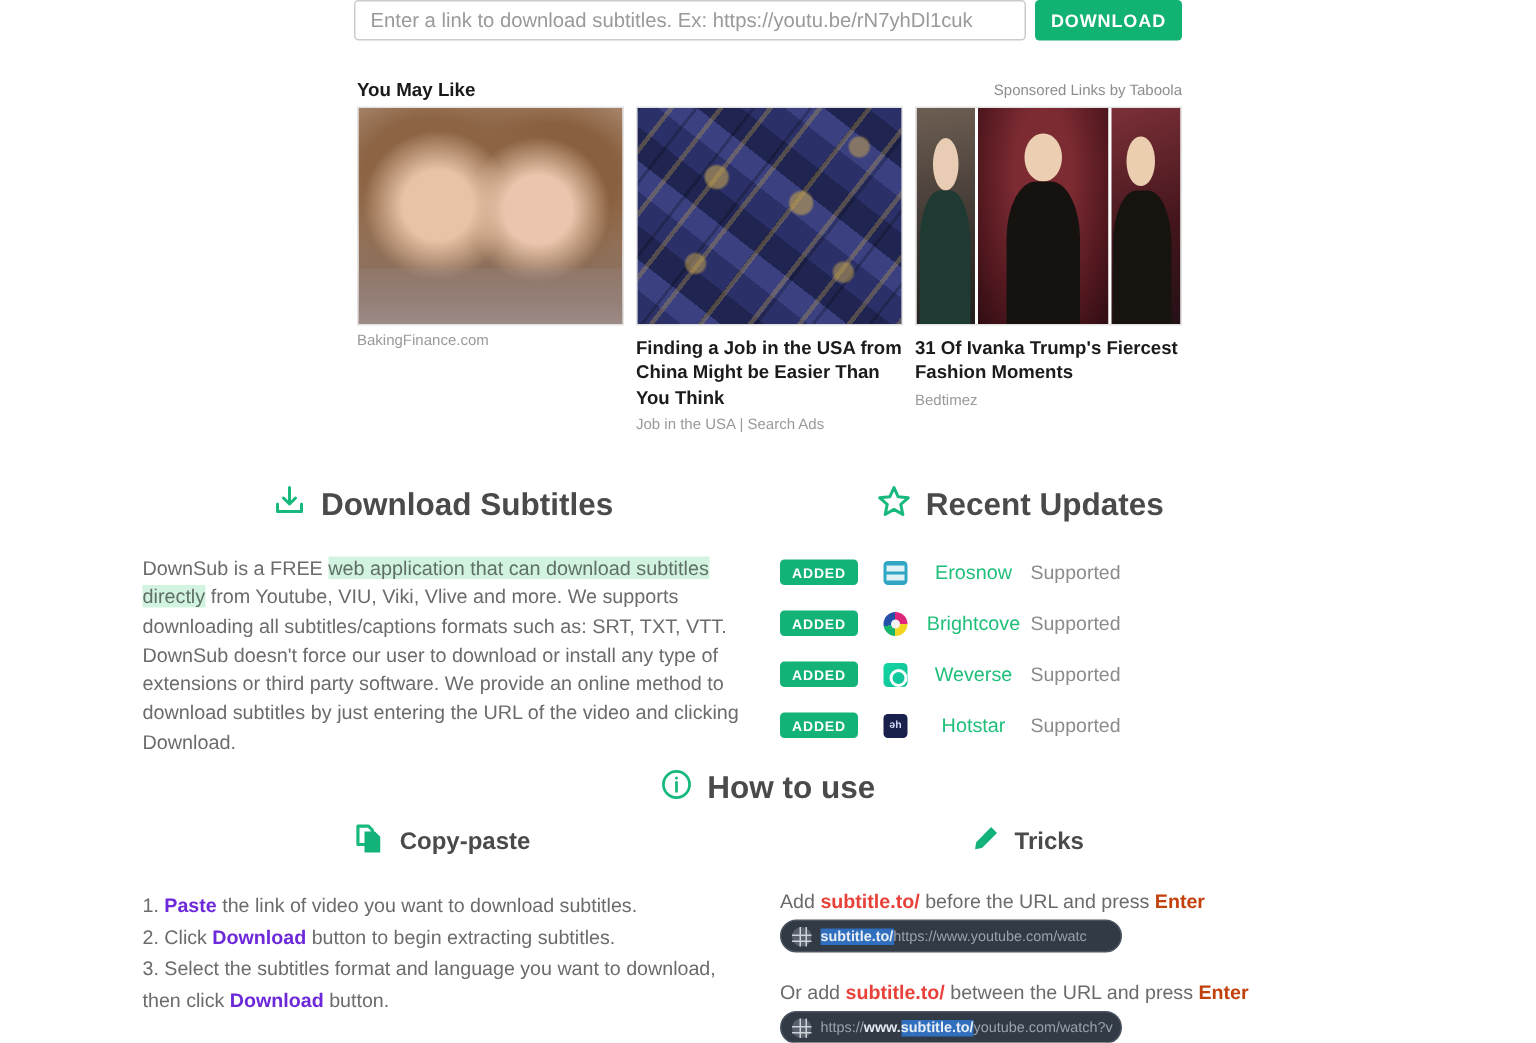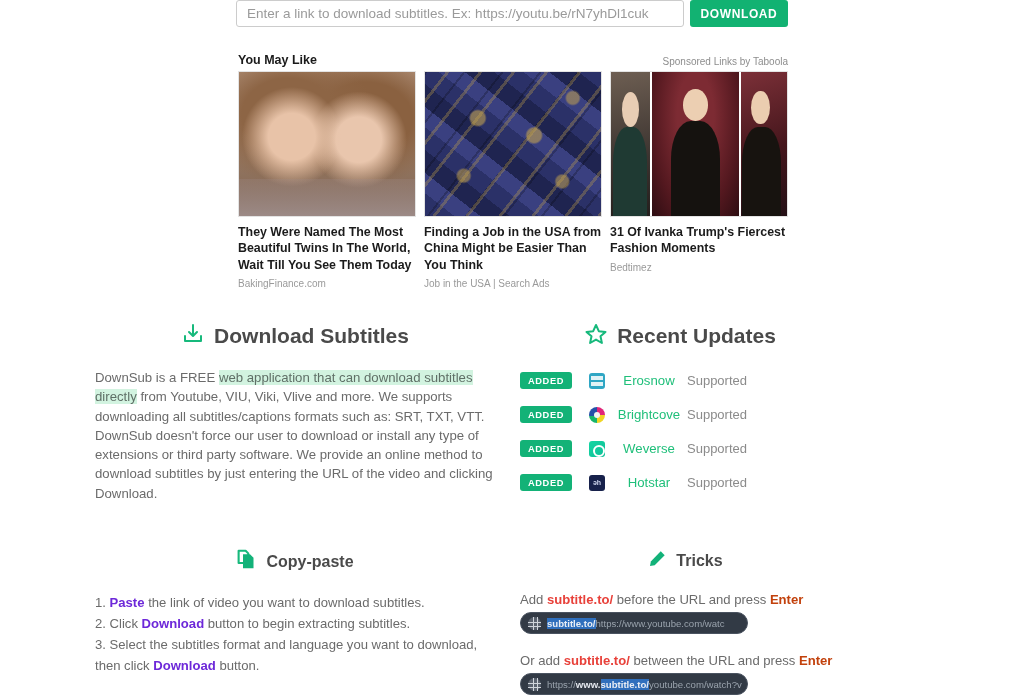--- a/index.html
+++ b/index.html
@@ -24,21 +24,21 @@
   .search-input::placeholder { color:#9a9a9a; }
   .download-btn {
     position:absolute; left:454px; top:0px;
     width:98px; height:27px;
     background:#12b272; color:#fff; border:none; border-radius:3px;
     font-family:"Liberation Sans", sans-serif;
     font-size:12px; font-weight:bold; letter-spacing:.6px; cursor:pointer;
   }
 
   
-  .taboola-head { position:absolute; left:238px; top:53px; width:550px; display:flex; justify-content:space-between; align-items:flex-end; }
+  .taboola-head { position:absolute; left:238px; top:53px; width:550px; display:flex; justify-content:space-between; align-items:center; }
   .taboola-title { font-size:12.5px; font-weight:bold; color:#1a1a1a; }
   .taboola-spon { font-size:10px; color:#8d8d8d; }
 
   .cards { position:absolute; left:238px; top:71px; width:552px; display:flex; gap:8px; }
   .card { width:178px; }
   .card-img { width:178px; height:146px; border:1px solid #e3e3e3; overflow:hidden; position:relative; }
   .card-title { margin-top:7px; font-size:12.4px; font-weight:bold; color:#1b1b1b; line-height:1.32; }
   .card-src { margin-top:5px; font-size:10px; color:#9a9a9a; }
 
   
@@ -130,21 +130,20 @@
     <span class="taboola-title">You May Like</span>
     <span class="taboola-spon">Sponsored Links by Taboola</span>
   </div>
 
   <div class="cards">
 
     <div class="card">
       <div class="card-img">
           <div class="img-twins"></div>
         </div>
-      <div class="card-title">They Were Named The Most Beautiful Twins In The World, Wait Till You See Them Today</div>
       <div class="card-src">BakingFinance.com</div>
     </div>
 
     <div class="card">
       <div class="card-img">
           <div class="img-pass"></div>
         </div>
       <div class="card-title">Finding a Job in the USA from China Might be Easier Than You Think</div>
       <div class="card-src">Job in the USA | Search Ads</div>
     </div>
@@ -223,20 +222,30 @@
       <div class="ru-row">
         <span class="badge">ADDED</span>
         <span class="ru-logo lg-hotstar">əh</span>
         <span class="ru-name">Hotstar</span>
         <span class="ru-state">Supported</span>
       </div>
 
     </div>
   </div>
 
+  <div class="how-h sec-h">
+    <span>
+      <svg width="22" height="22" viewBox="0 0 24 24" fill="none" stroke="#17b97c" stroke-width="2">
+        <circle cx="12" cy="12" r="9.5"></circle>
+        <line x1="12" y1="10.5" x2="12" y2="17" stroke-linecap="round"></line>
+        <circle cx="12" cy="7.2" r="1.1" fill="#17b97c" stroke="none"></circle>
+      </svg>
+    </span>
+    <span class="sec-h-text">How to use</span>
+  </div>
 
   <div class="cp-sec">
     <div class="sec-h">
       <span>
         <svg width="21" height="21" viewBox="0 0 24 24">
           <path d="M3 2h8l3 3v11H3z" fill="none" stroke="#17b97c" stroke-width="2.4" stroke-linejoin="round"></path>
           <path d="M8 6h8l4 4v12H8z" fill="#13b279"></path>
         </svg>
       </span>
       <span class="sub-h-text">Copy-paste</span>

